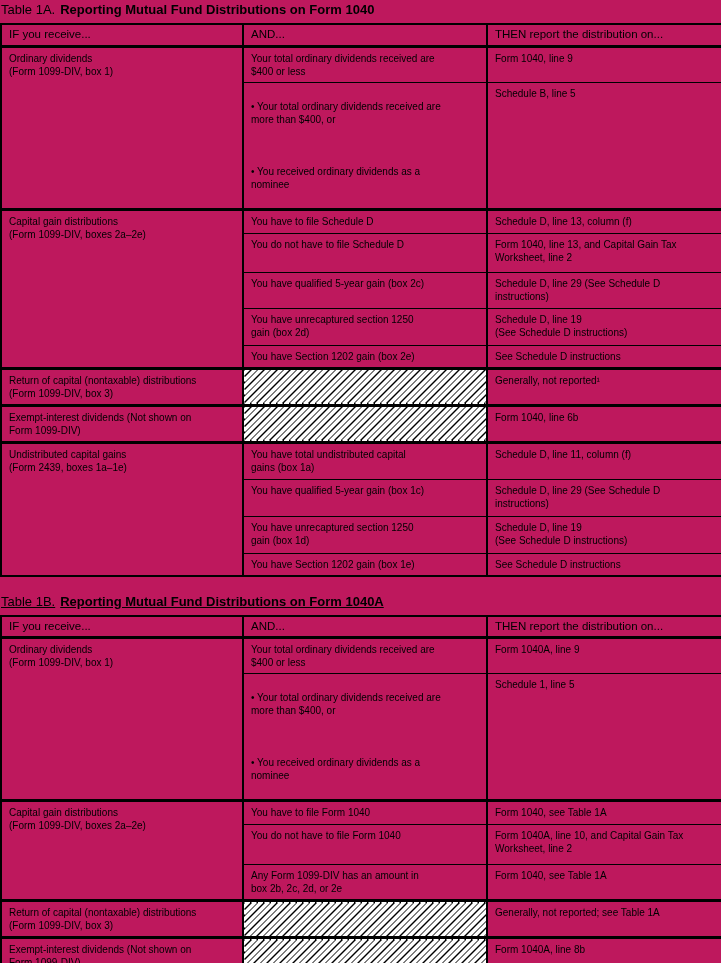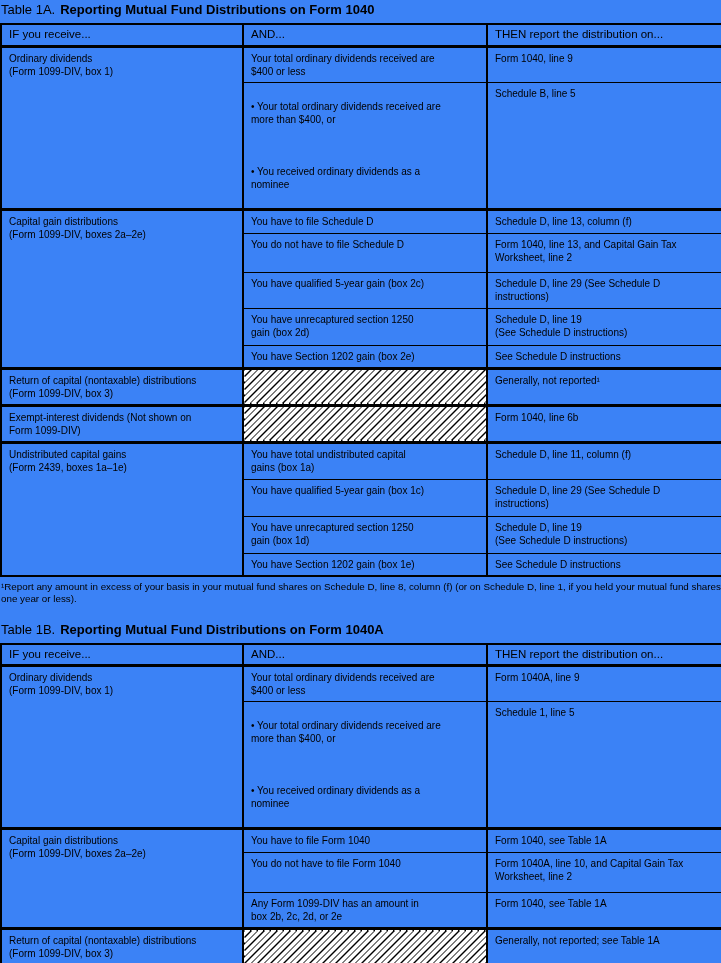--- a/index.html
+++ b/index.html
@@ -2,34 +2,34 @@
 <html><head>
 <meta charset="utf-8">
 <style>
   html, body { margin: 0; padding: 0; background: #ffffff; }
   .page {
     position: relative;
     width: 721px;
     height: 963px;
     box-sizing: border-box;
     padding: 2px 0 0 0;
-    background: #3b82f6;
+    background: #be185d;
     color: #000000;
     font-family: "Liberation Sans", "DejaVu Sans", sans-serif;
     overflow: hidden;
   }
   .tbl-title {
     font-size: 13px;
     line-height: 15px;
     margin: 0 0 6px 1px;
     white-space: nowrap;
   }
   .tbl-title .label { font-weight: 400; }
   .tbl-title .heading { font-weight: 700; margin-left: 5px; }
-  .tbl-title.second { margin-top: 17px; }
+  .tbl-title.second { margin-top: 17px; text-decoration: underline; }
 
   table.rpt {
     border-collapse: collapse;
     table-layout: fixed;
     width: 721px;
     border: 2px solid #000;
   }
   table.rpt th, table.rpt td {
     border: 1px solid #000;
     border-left-width: 2px;
@@ -164,21 +164,20 @@
         <td class="then">Schedule D, line 19
 (See Schedule D instructions)</td>
       </tr>
       <tr style="height:22px">
         <td class="and">You have Section 1202 gain (box 1e)</td>
         <td class="then">See Schedule D instructions</td>
       </tr>
     </tbody>
   </table>
 
-  <div class="footnote">¹Report any amount in excess of your basis in your mutual fund shares on Schedule D, line 8, column (f) (or on Schedule D, line 1, if you held your mutual fund shares one year or less).</div>
 
   <div class="tbl-title second">
     <span class="label">Table 1B.</span><span class="heading">Reporting Mutual Fund Distributions on Form 1040A</span>
   </div>
 
   <table class="rpt">
     <colgroup>
         <col style="width:242px">
         <col style="width:244px">
         <col style="width:235px">

